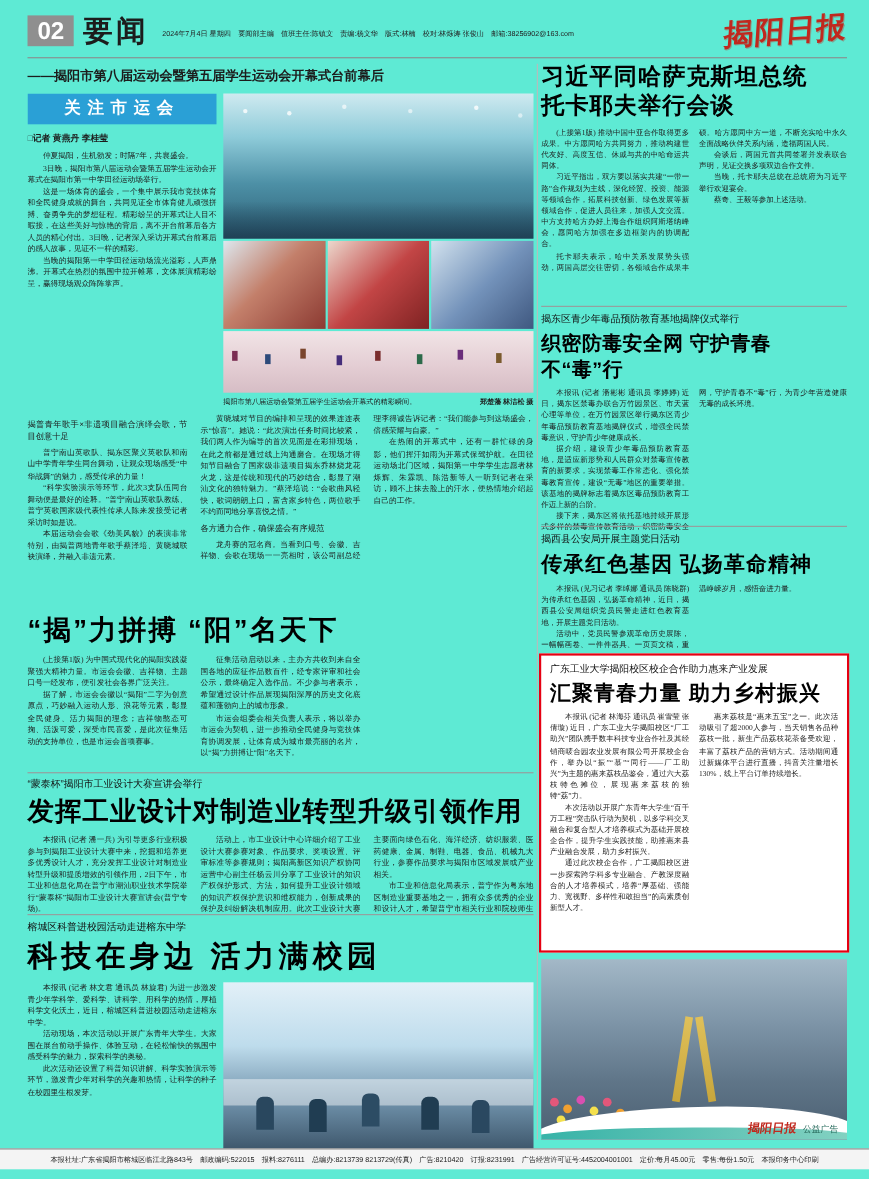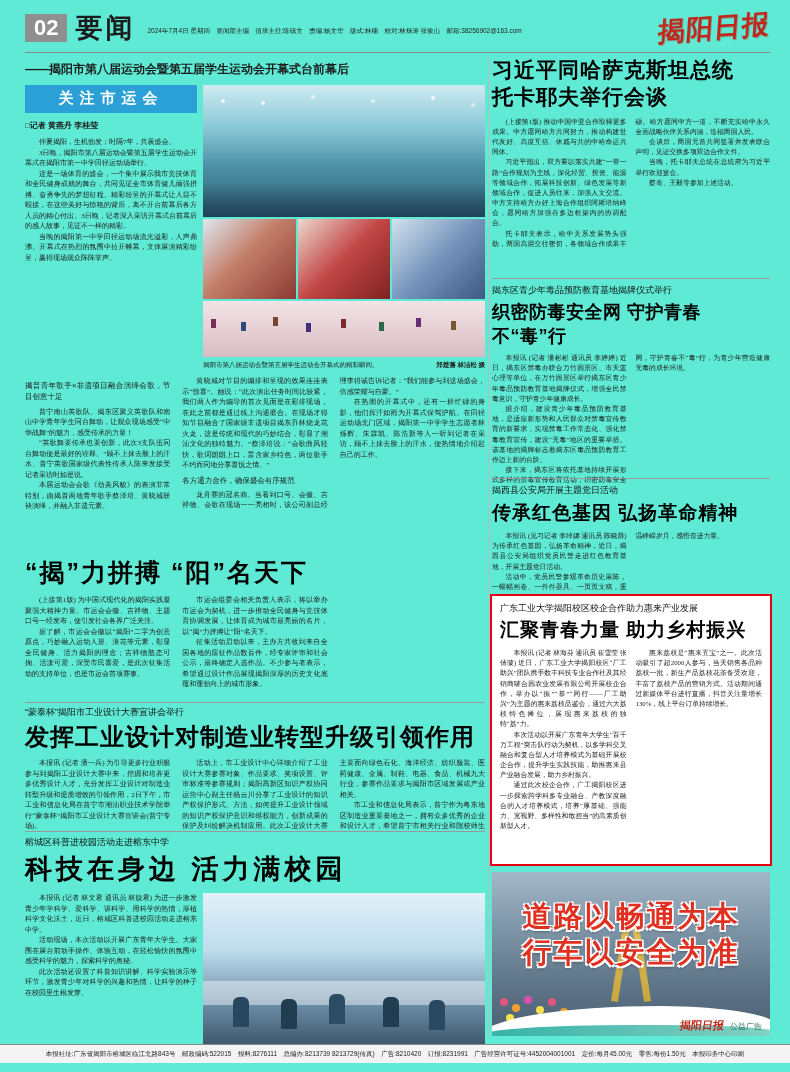--- a/index.html
+++ b/index.html
@@ -164,39 +164,39 @@
       </div>
     </div>
     <div class="caption-row">
       <span>揭阳市第八届运动会暨第五届学生运动会开幕式的精彩瞬间。</span>
       <span class="caption-credit">郑楚藩 林洁松 摄</span>
     </div>
     <div class="bodytext cols3 main-cols">
       <div class="colhead">揭普青年歌手×非遗项目融合演绎会歌，节目创意十足</div>
       <div>
           <p>普宁南山英歌队、揭东区聚义英歌队和南山中学青年学生同台舞动，让观众现场感受“中华战舞”的魅力，感受传承的力量！</p>
-          <p>“英歌舞要传承也要创新，此次3支队伍同台舞动便是最好的诠释。”顾不上抹去脸上的汗水、普宁英歌国家级代表性传承人陈来发接受记者采访时如是说。</p>
+          <p>“科学实验演示等环节，此次3支队伍同台舞动便是最好的诠释。”普宁南山英歌队教练、普宁英歌国家级代表性传承人陈来发接受记者采访时如是说。</p>
           <p>本届运动会会歌《劲美风貌》的表演非常特别，由揭普两地青年歌手蔡泽培、黄晓城联袂演绎，并融入非遗元素。</p>
           <p>黄晓城对节目的编排和呈现的效果连连表示“惊喜”。她说：“此次演出任务时间比较紧，我们两人作为编导的首次见面是在彩排现场，在此之前都是通过线上沟通磨合。在现场才得知节目融合了国家级非遗项目揭东乔林烧龙花火龙，这是传统和现代的巧妙结合，彰显了潮汕文化的独特魅力。”蔡泽培说：“会歌曲风轻快，歌词朗朗上口，富含家乡特色，两位歌手不约而同地分享喜悦之情。”</p>
         </div>
       <div class="colhead">各方通力合作，确保盛会有序规范</div>
       <div>
           <p>龙舟赛的冠名商。当看到口号、会徽、吉祥物、会歌在现场一一亮相时，该公司副总经理李得诚告诉记者：“我们能参与到这场盛会，倍感荣耀与自豪。”</p>
           <p>在热闹的开幕式中，还有一群忙碌的身影，他们挥汗如雨为开幕式保驾护航。在田径运动场北门区域，揭阳第一中学学生志愿者林烁辉、朱霖凯、陈浩新等人一听到记者在采访，顾不上抹去脸上的汗水，便热情地介绍起自己的工作。</p>
         </div>
     </div>
   </div>
 
   <div class="jieli-art">
     <div class="headline jieli-headline">“揭”力拼搏  “阳”名天下</div>
     <div class="bodytext cols3 jieli-body">
         <p>(上接第1版) 为中国式现代化的揭阳实践凝聚强大精神力量。市运会会徽、吉祥物、主题口号一经发布，便引发社会各界广泛关注。</p>
         <p>据了解，市运会会徽以“揭阳”二字为创意原点，巧妙融入运动人形、浪花等元素，彰显全民健身、活力揭阳的理念；吉祥物憨态可掬、活泼可爱，深受市民喜爱，是此次征集活动的支持单位，也是市运会首项赛事。</p>
+        <p>征集活动启动以来，主办方共收到来自全国各地的应征作品数百件，经专家评审和社会公示，最终确定入选作品。不少参与者表示，希望通过设计作品展现揭阳深厚的历史文化底蕴和蓬勃向上的城市形象。</p>
         <p>市运会组委会相关负责人表示，将以举办市运会为契机，进一步推动全民健身与竞技体育协调发展，让体育成为城市最亮丽的名片，以“揭”力拼搏让“阳”名天下。</p>
-        <p>征集活动启动以来，主办方共收到来自全国各地的应征作品数百件，经专家评审和社会公示，最终确定入选作品。不少参与者表示，希望通过设计作品展现揭阳深厚的历史文化底蕴和蓬勃向上的城市形象。</p>
       </div>
   </div>
 
   <div class="hrule" style="left:25px; width:460px; top:702px;"></div>
 
   <div class="design-art">
     <div class="kicker">“蒙泰杯”揭阳市工业设计大赛宣讲会举行</div>
     <div class="headline design-headline">发挥工业设计对制造业转型升级引领作用</div>
     <div class="bodytext cols3 design-body">
         <p>本报讯 (记者 潘一兵) 为引导更多行业积极参与到揭阳工业设计大赛中来，挖掘和培养更多优秀设计人才，充分发挥工业设计对制造业转型升级和提质增效的引领作用，2日下午，市工业和信息化局在普宁市潮汕职业技术学院举行“蒙泰杯”揭阳市工业设计大赛宣讲会(普宁专场)。</p>
@@ -265,24 +265,20 @@
         <p>本报讯 (记者 林海芬 通讯员 崔雪莹 张倩璇) 近日，广东工业大学揭阳校区“厂工助兴”团队携手数丰科技专业合作社及其经销商唛合园农业发展有限公司开展校企合作，举办以“振”“慕”“同行——厂工助兴”为主题的惠来荔枝品鉴会，通过六大荔枝特色摊位，展现惠来荔枝的独特“荔”力。</p>
         <p>本次活动以开展广东青年大学生“百千万工程”突击队行动为契机，以多学科交叉融合和复合型人才培养模式为基础开展校企合作，提升学生实践技能，助推惠来县产业融合发展，助力乡村振兴。</p>
         <p>通过此次校企合作，广工揭阳校区进一步探索跨学科多专业融合、产教深度融合的人才培养模式，培养“厚基础、强能力、宽视野、多样性和敢担当”的高素质创新型人才。</p>
         <p>惠来荔枝是“惠来五宝”之一。此次活动吸引了超2000人参与，当天销售各品种荔枝一批，新生产品荔枝花茶备受欢迎，丰富了荔枝产品的营销方式。活动期间通过新媒体平台进行直播，抖音关注量增长130%，线上平台订单持续增长。</p>
       </div>
   </div>
 
   <div class="ad">
     <div class="lane l"></div>
     <div class="lane r"></div>
-    <div class="ad-text">
-      <div>道路以畅通为本</div>
-      <div>行车以安全为准</div>
-    </div>
     <div class="flowers"></div>
     <div class="wave-white"></div>
     <div class="wave-green"></div>
     <div class="ad-brand">
       <span class="b1">揭阳日报</span>
       <span class="b2">公益广告</span>
     </div>
   </div>
 
   <div class="footer">本报社址:广东省揭阳市榕城区临江北路843号　邮政编码:522015　报料:8276111　总编办:8213739 8213729(传真)　广告:8210420　订报:8231991　广告经营许可证号:4452004001001　定价:每月45.00元　零售:每份1.50元　本报印务中心印刷</div>

